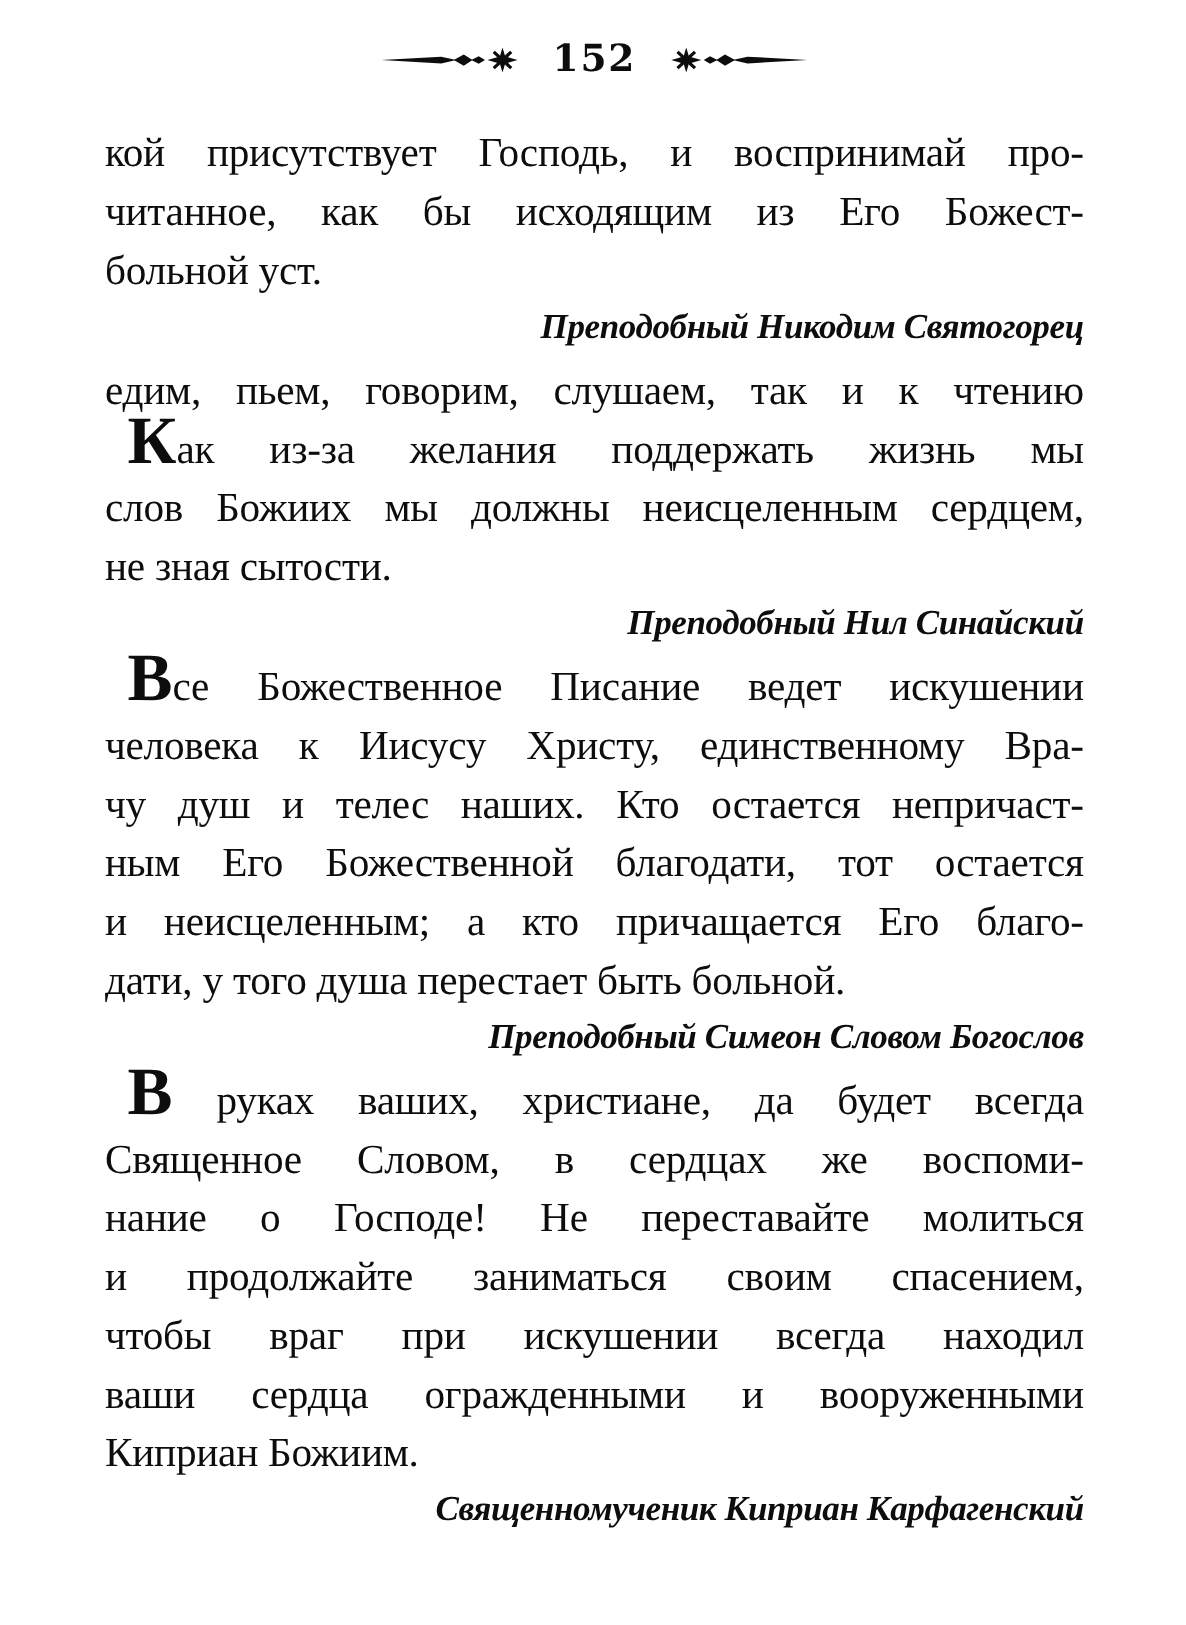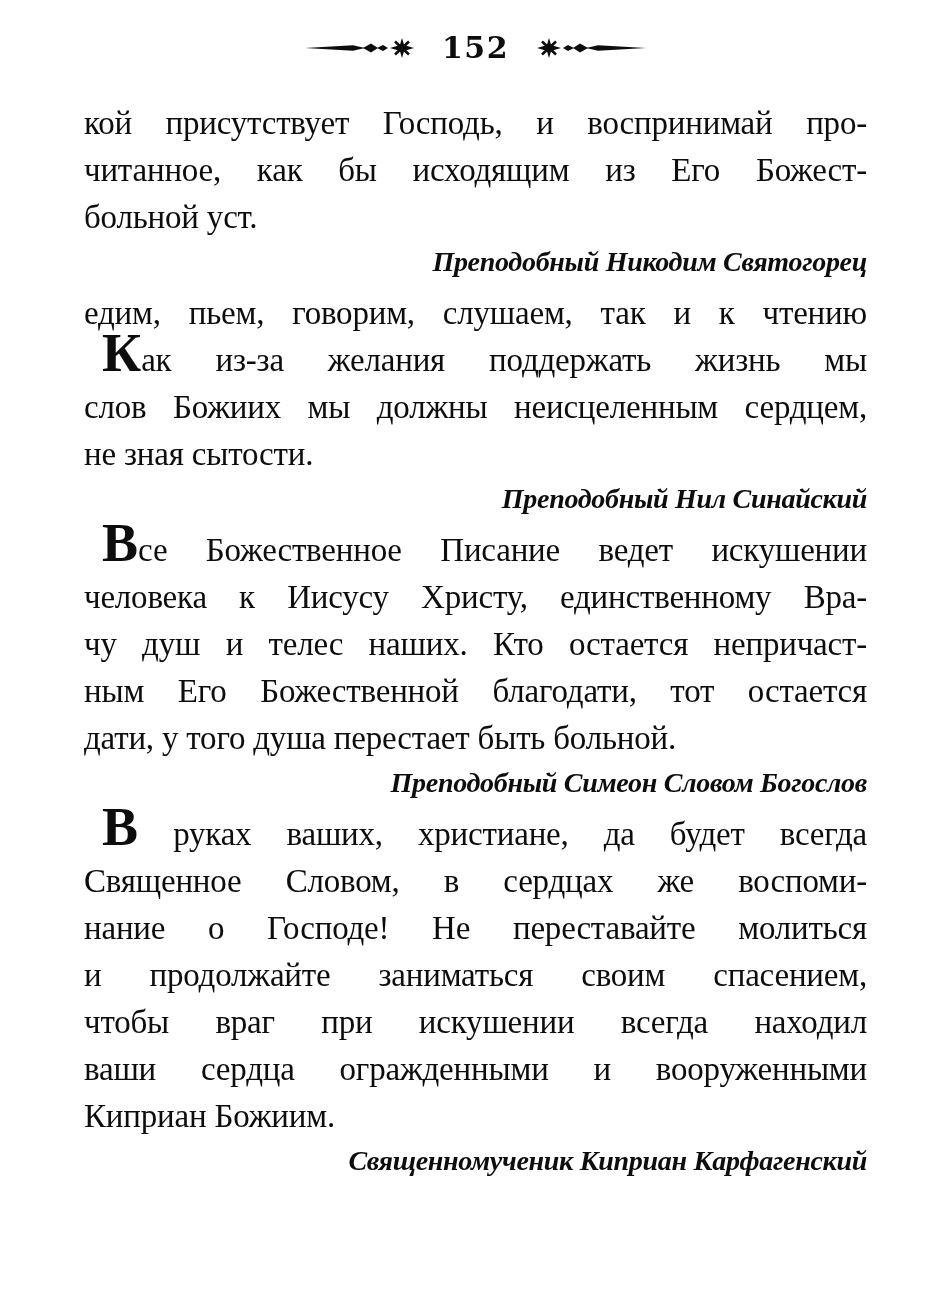--- a/index.html
+++ b/index.html
@@ -85,20 +85,21 @@
     <div class="line"><span>слов Божиих мы должны неисцеленным сердцем,</span></div>
     <div class="line last"><span>не зная сытости.</span></div>
   </div>
   <div class="attribution">Преподобный Нил Синайский</div>
 
   <div class="para ind">
     <div class="line first-ind"><span class="initial">В</span><span>се Божественное Писание ведет искушении</span></div>
     <div class="line"><span>человека к Иисусу Христу, единственному Вра-</span></div>
     <div class="line"><span>чу душ и телес наших. Кто остается непричаст-</span></div>
     <div class="line"><span>ным Его Божественной благодати, тот остается</span></div>
+    <div class="line"><span>и неисцеленным; а кто причащается Его благо-</span></div>
     <div class="line last"><span>дати, у того душа перестает быть больной.</span></div>
   </div>
   <div class="attribution">Преподобный Симеон Словом Богослов</div>
 
   <div class="para ind">
     <div class="line first-ind"><span class="initial">В</span><span> руках ваших, христиане, да будет всегда</span></div>
     <div class="line"><span>Священное Словом, в сердцах же воспоми-</span></div>
     <div class="line"><span>нание о Господе! Не переставайте молиться</span></div>
     <div class="line"><span>и продолжайте заниматься своим спасением,</span></div>
     <div class="line"><span>чтобы враг при искушении всегда находил</span></div>

